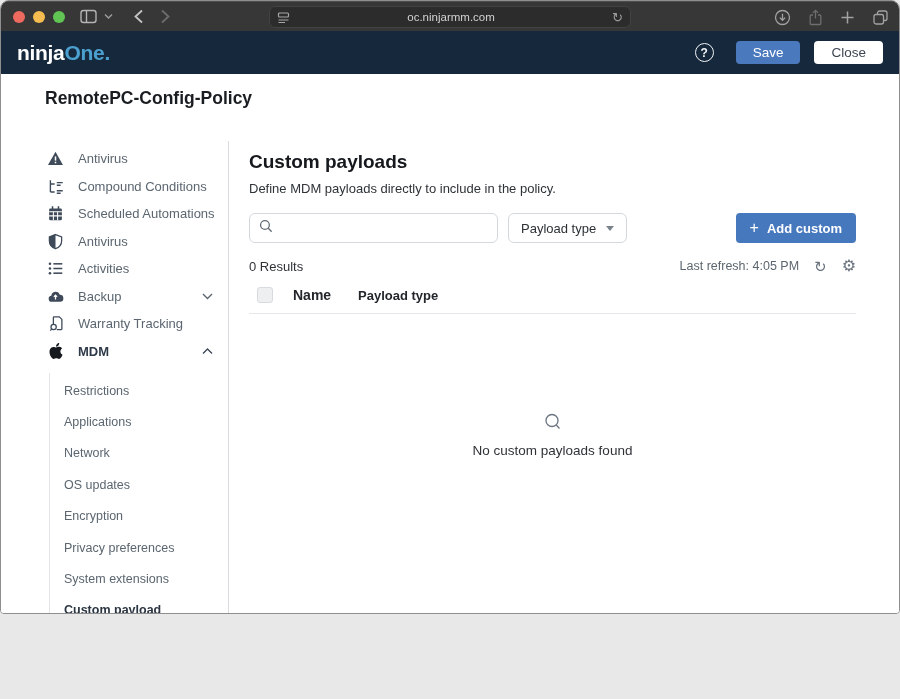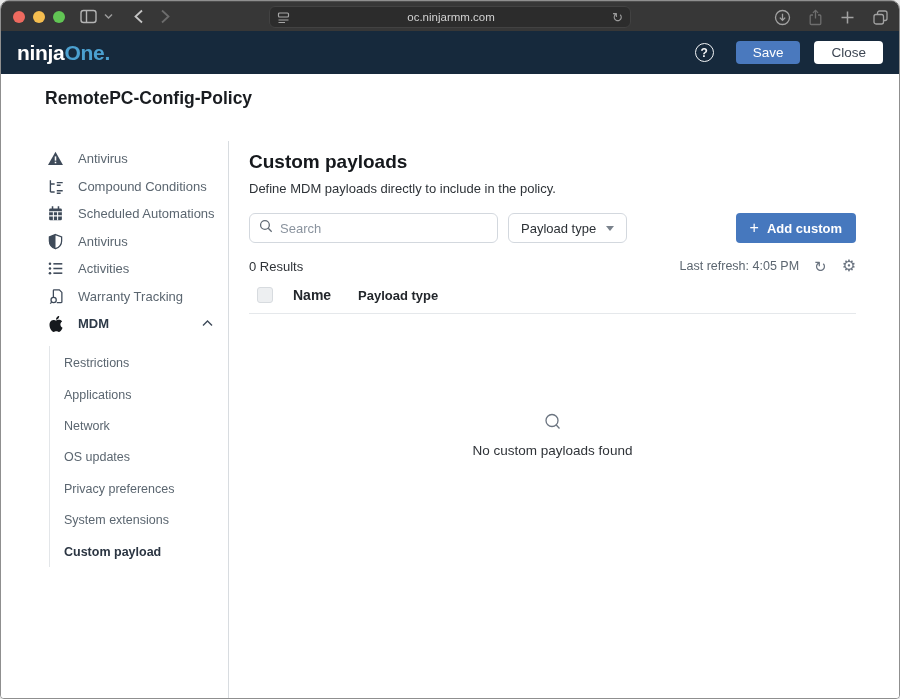--- a/index.html
+++ b/index.html
@@ -1,19 +1,19 @@
 <!DOCTYPE html>
 <html><head>
 <meta charset="utf-8">
 <style>
   * { margin:0; padding:0; box-sizing:border-box; }
   html,body { width:900px; height:699px; background:#e8e8e8; }
   body { font-family:"Liberation Sans","DejaVu Sans",sans-serif; }
   .window {
-    width:900px; height:699px; display:flex; flex-direction:column;
+    width:900px; height:614px; display:flex; flex-direction:column;
     border:1px solid #8f8f8f; border-radius:9px 9px 4px 4px; overflow:hidden;
     background:#fff;
   }
 
   
   .chrome {
     height:30px; flex:0 0 30px; background:#373737; border-top:1px solid #4d4d4d;
     display:flex; align-items:center; position:relative; color:#b9b9b9;
   }
   .traffic { display:flex; gap:8px; margin-left:12px; }
@@ -256,20 +256,35 @@
                 <circle cx="3.5" cy="10" r="1.5"></circle>
                 <circle cx="3.5" cy="15.5" r="1.5"></circle>
                 <rect x="7.5" y="3.6" width="10.5" height="1.8"></rect>
                 <rect x="7.5" y="9.1" width="10.5" height="1.8"></rect>
                 <rect x="7.5" y="14.6" width="10.5" height="1.8"></rect>
               </svg>
           </span>
           <span class="lbl">Activities</span>
         </div>
 
+        <div class="nav-item">
+          <span class="ic">
+            <svg width="17" height="17" viewBox="0 0 20 20">
+                <path d="M15.3 16.2H5.6a3.6 3.6 0 0 1-.5-7.17 5.1 5.1 0 0 1 9.9-1.07 3.9 3.9 0 0 1 .3 8.24z" fill="#3e4a59"></path>
+                <line x1="10" y1="13.6" x2="10" y2="8.6" stroke="#fff" stroke-width="1.5"></line>
+                <polyline points="8.1,10.4 10,8.5 11.9,10.4" fill="none" stroke="#fff" stroke-width="1.5"></polyline>
+              </svg>
+          </span>
+          <span class="lbl">Backup</span>
+          <span class="chev">
+            <svg width="11" height="7" viewBox="0 0 11 7">
+                <polyline points="1,1 5.5,5.5 10,1" fill="none" stroke="#5b6670" stroke-width="1.4"></polyline>
+              </svg>
+          </span>
+        </div>
 
         <div class="nav-item">
           <span class="ic">
             <svg width="17" height="17" viewBox="0 0 20 20" fill="none" stroke="#3e4a59" stroke-width="1.5">
                 <path d="M7.5 10.5 V3 a.8.8 0 0 1 .8-.8 h6.2 l3 3 V16.4 a.8.8 0 0 1-.8.8 H11.5"></path>
                 <circle cx="7.8" cy="14" r="3.1"></circle>
                 <line x1="5.5" y1="16.6" x2="3.8" y2="18.4"></line>
               </svg>
           </span>
           <span class="lbl">Warranty Tracking</span>
@@ -287,39 +302,39 @@
                 <polyline points="1,5.5 5.5,1 10,5.5" fill="none" stroke="#3e4a59" stroke-width="1.4"></polyline>
               </svg>
           </span>
         </div>
 
         <div class="subnav">
           <div class="sub-item">Restrictions</div>
           <div class="sub-item">Applications</div>
           <div class="sub-item">Network</div>
           <div class="sub-item">OS updates</div>
+          <div class="sub-item">Encryption</div>
           <div class="sub-item">Privacy preferences</div>
           <div class="sub-item">System extensions</div>
           <div class="sub-item selected">Custom payload</div>
         </div>
       </div>
 
       <div class="main">
         <div class="main-title">Custom payloads</div>
         <div class="main-desc">Define MDM payloads directly to include in the policy.</div>
 
         <div class="controls">
           <div class="search-box">
             <span>
               <svg width="14" height="14" viewBox="0 0 16 16" fill="none" stroke="#626b75" stroke-width="1.5">
                   <circle cx="6.8" cy="6.8" r="5"></circle>
                   <line x1="10.6" y1="10.6" x2="14.5" y2="14.5"></line>
                 </svg>
             </span>
-            <input type="text" placeholder="Search" style="">
           </div>
           <div class="dropdown">
             <span>Payload type</span>
             <span class="caret-down"></span>
           </div>
           <button class="btn-add">
             <span class="plus">+</span>
             <span>Add custom</span>
           </button>
         </div>

